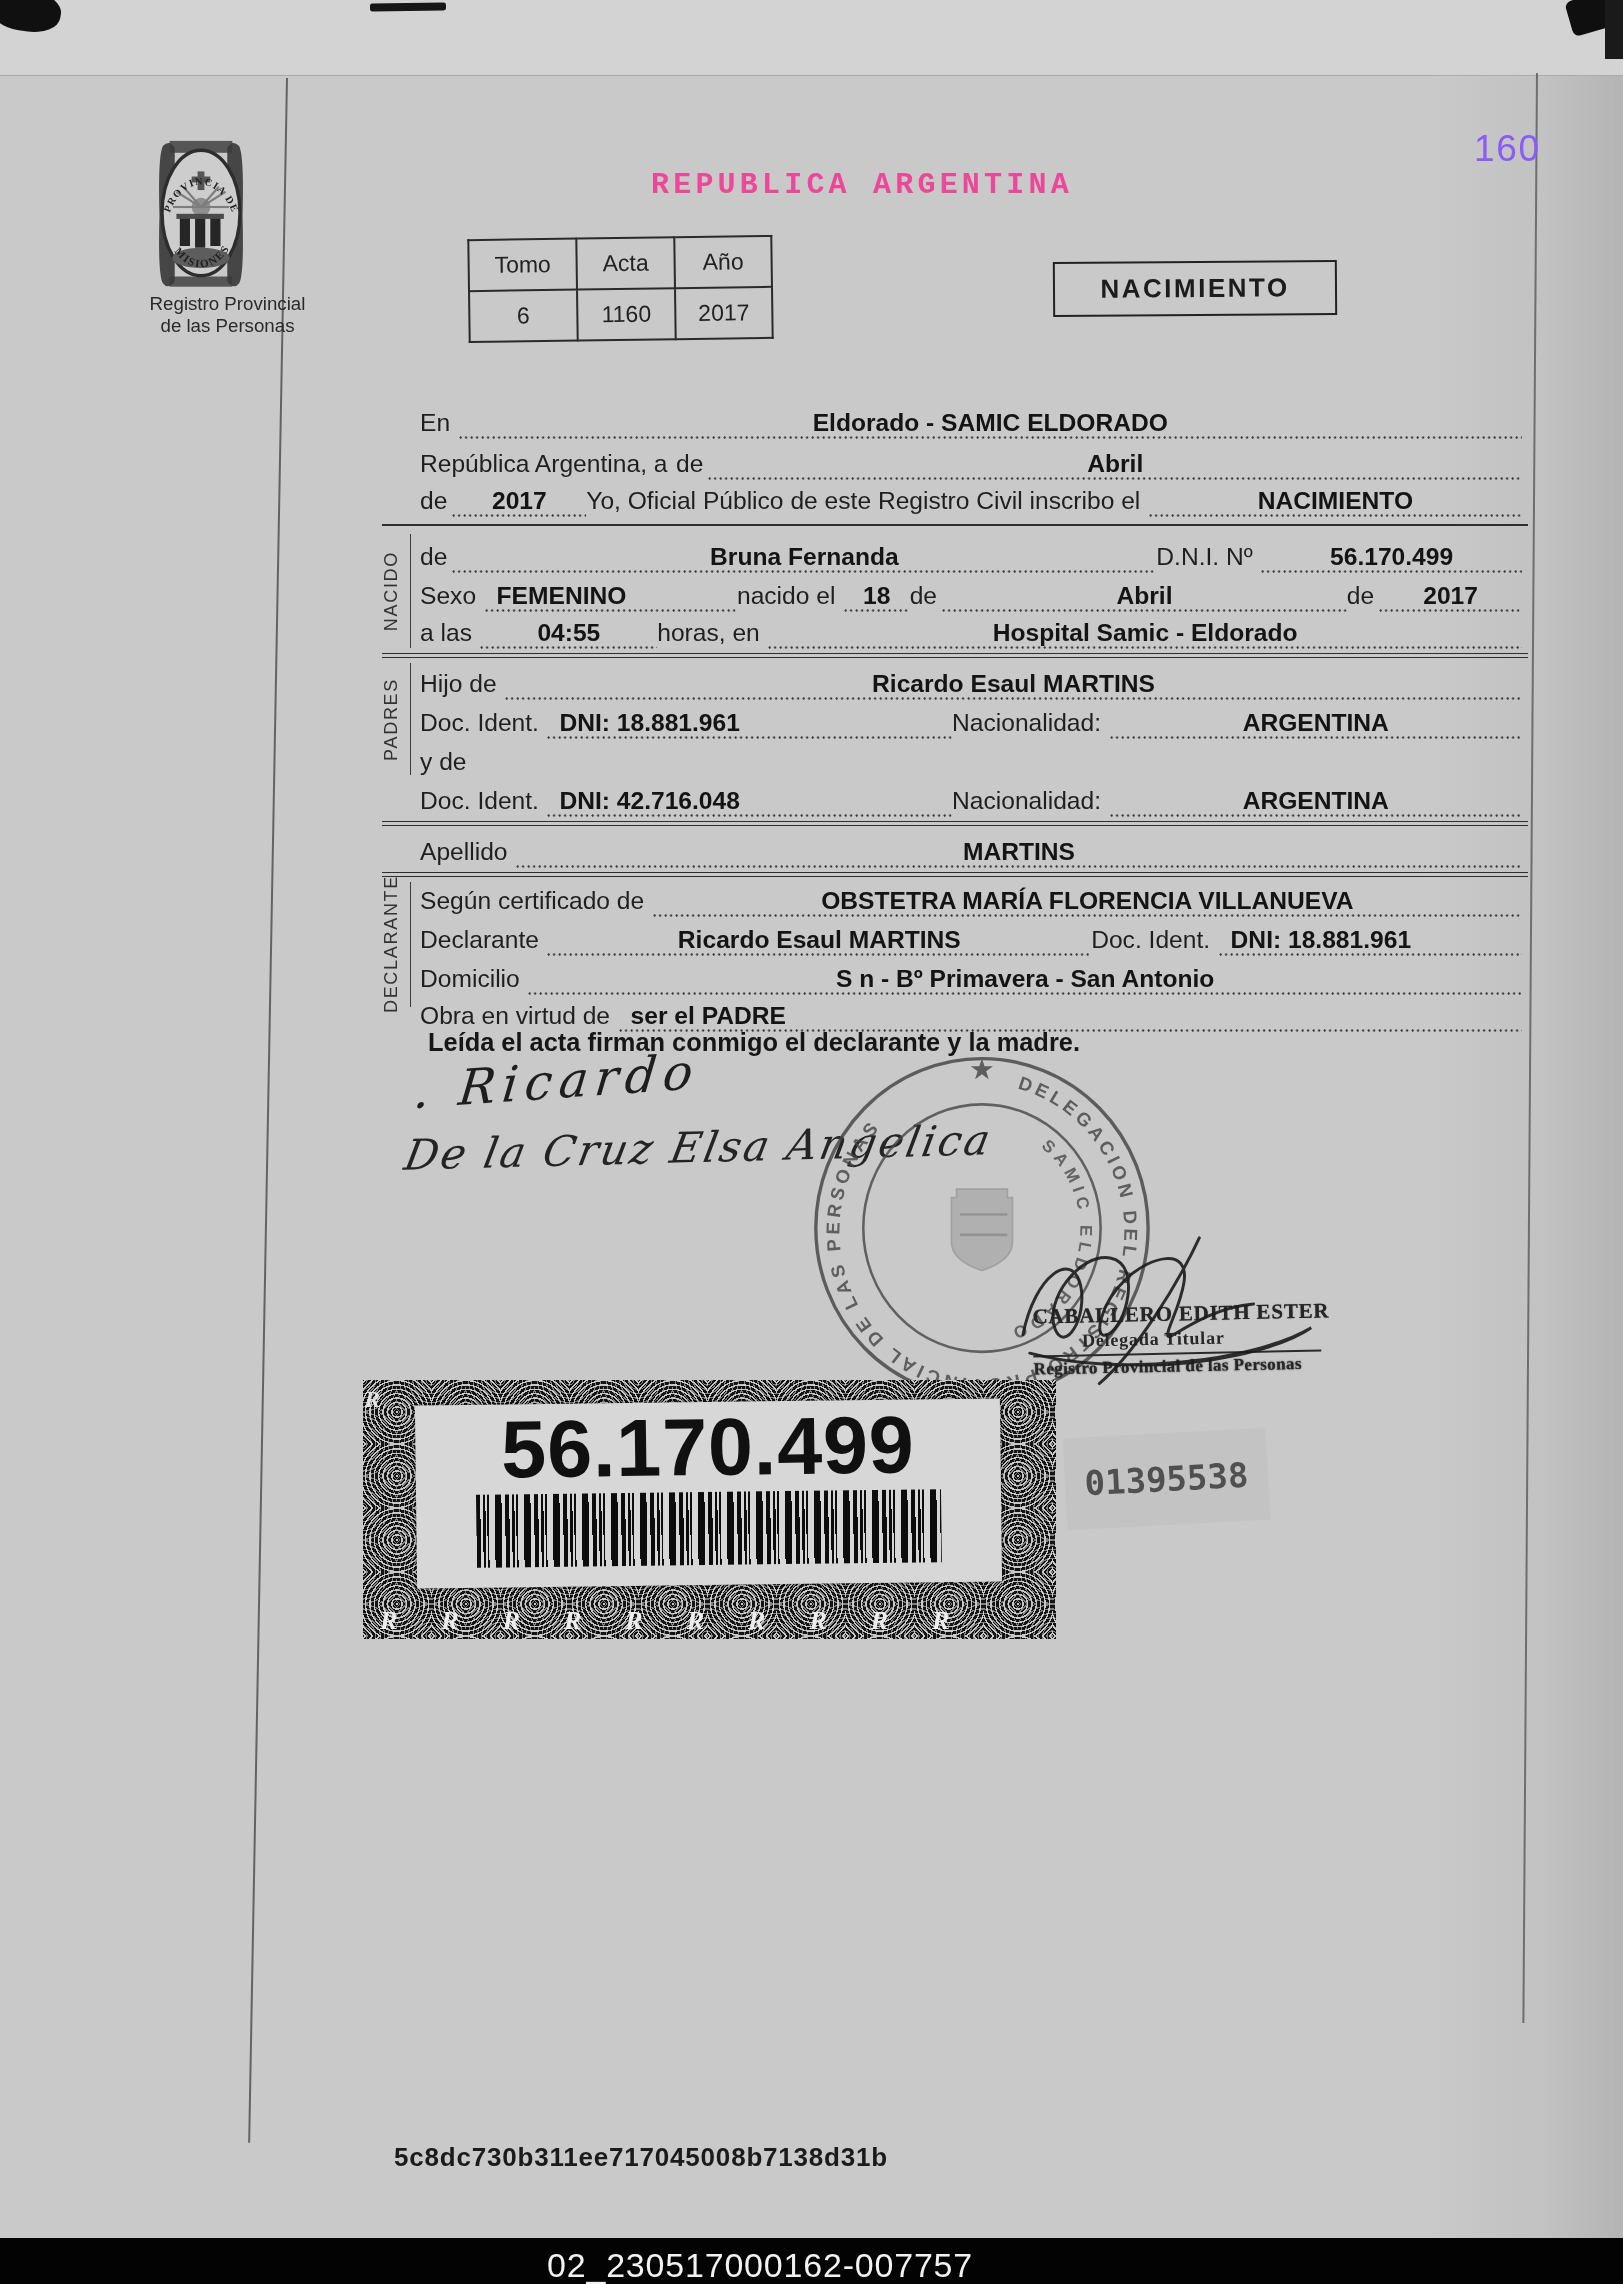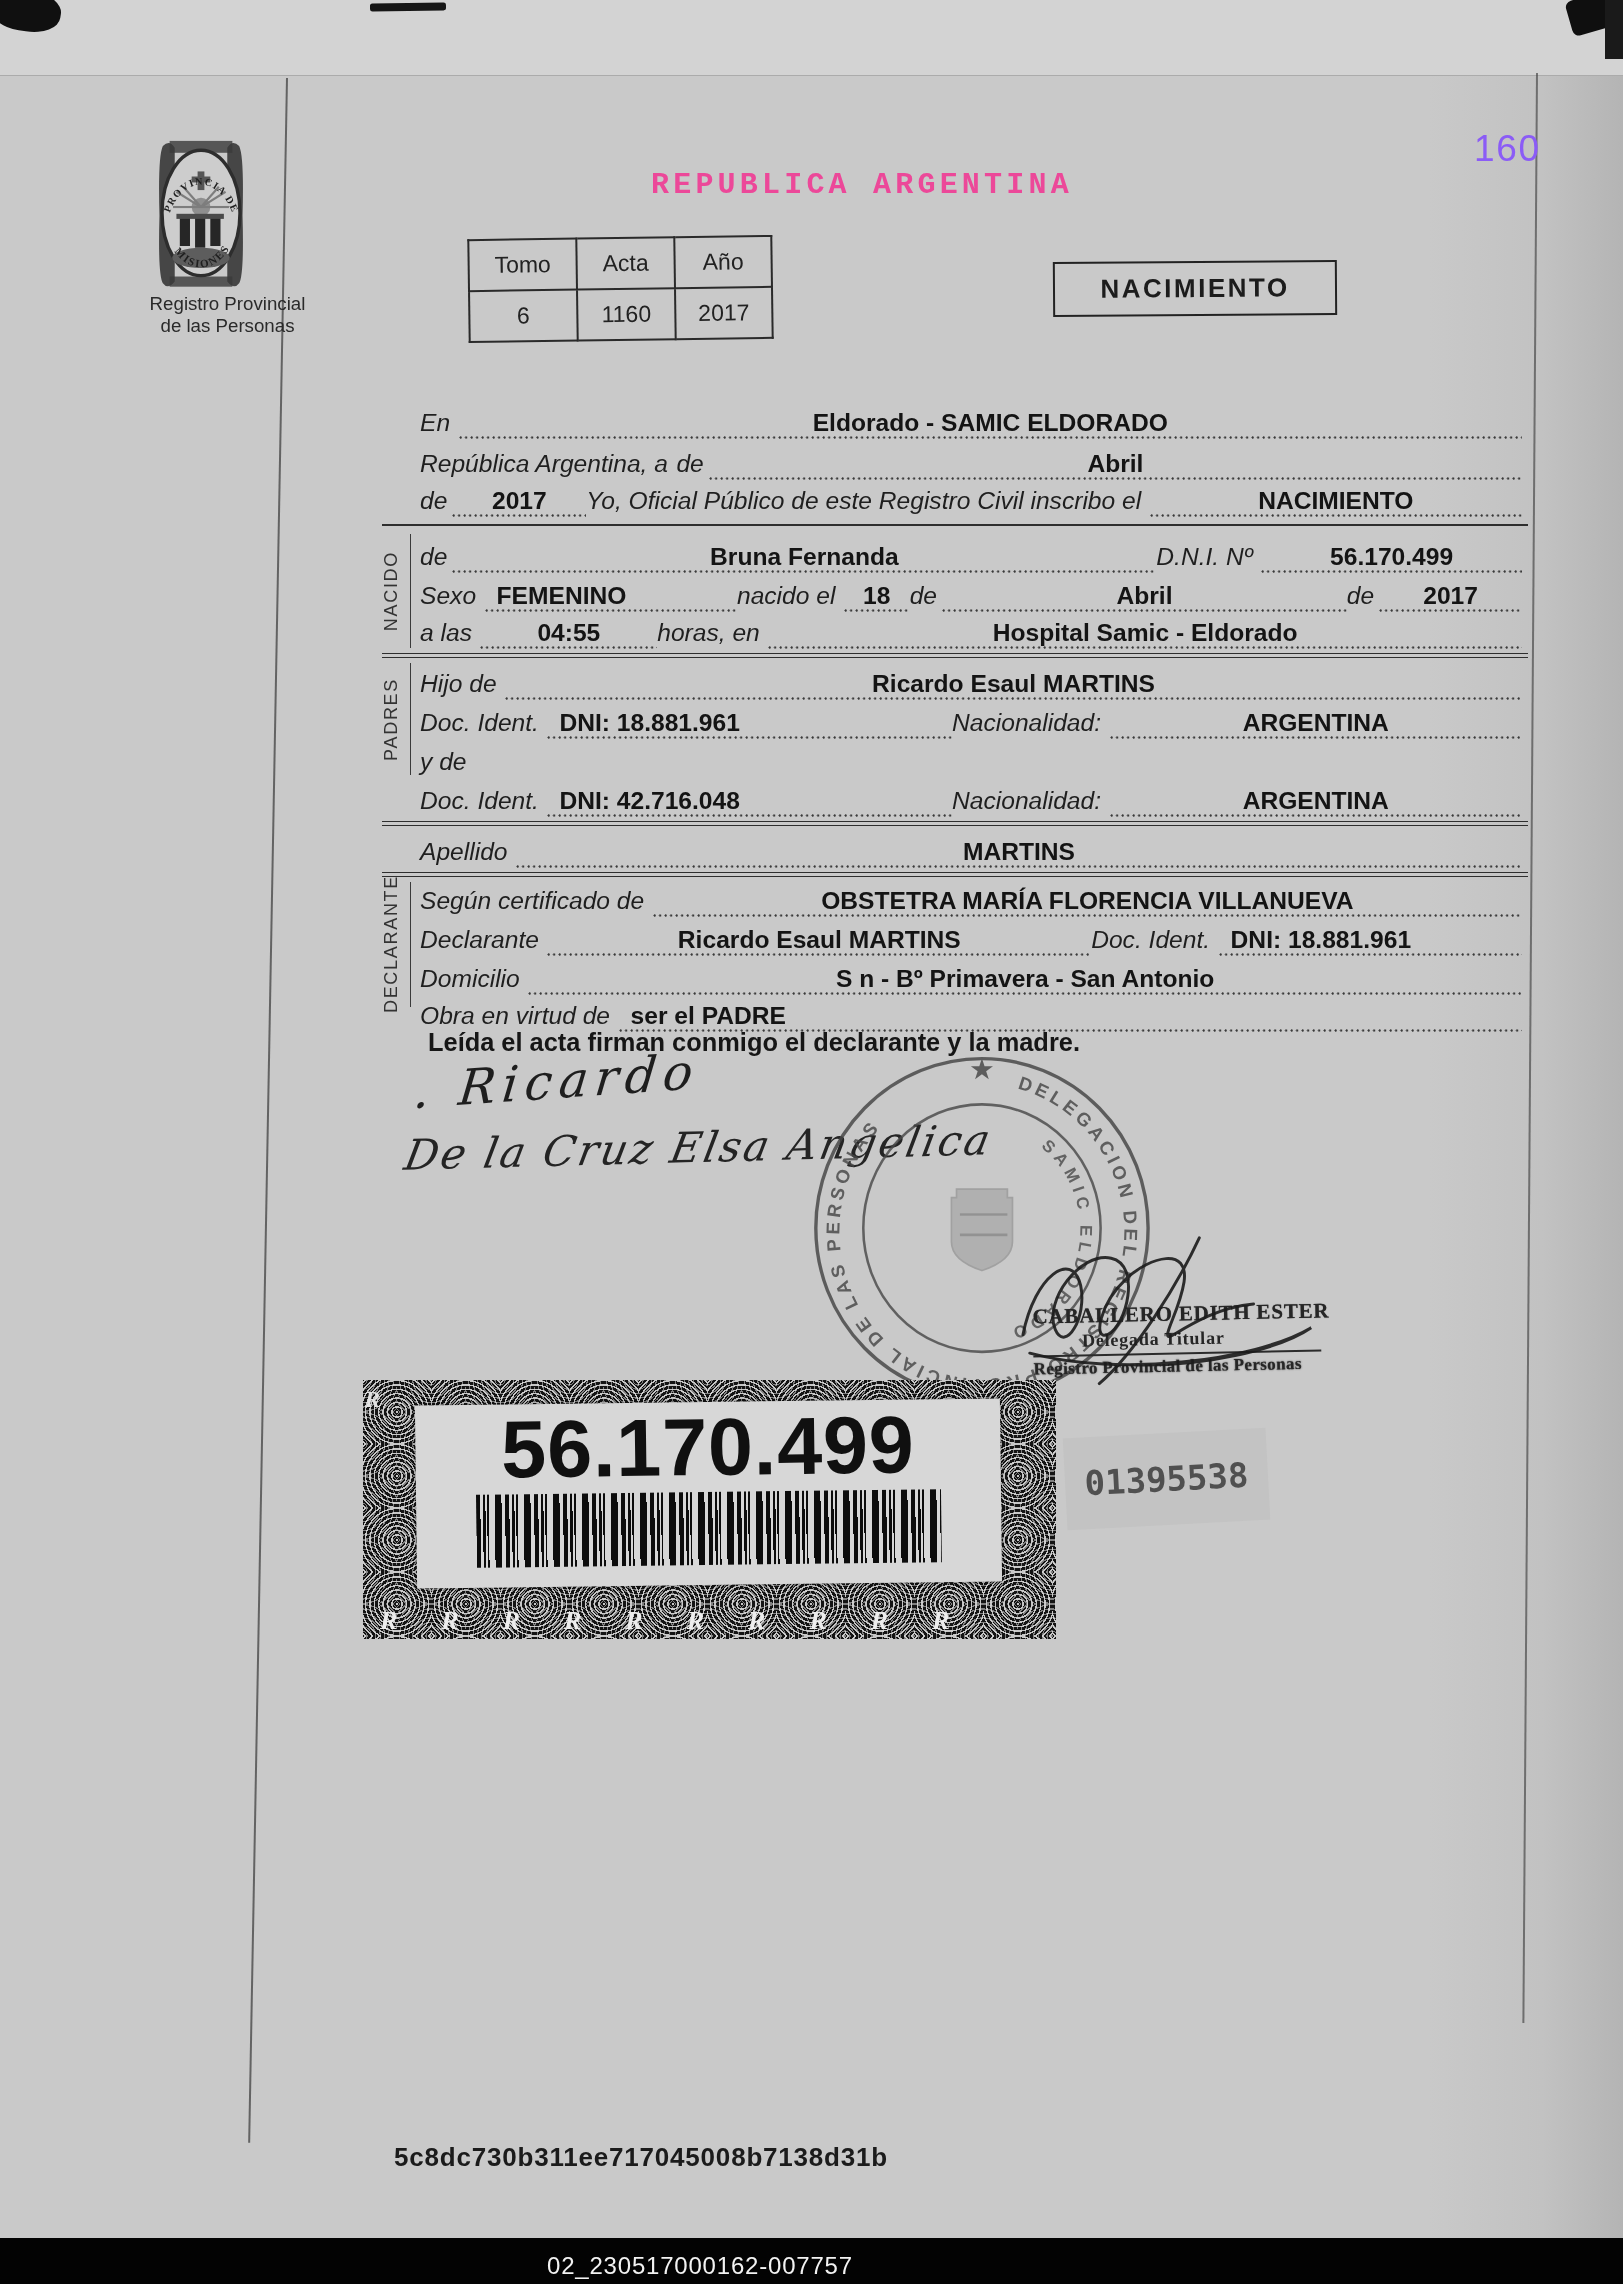--- a/index.html
+++ b/index.html
@@ -22,21 +22,21 @@
   .doc-title{left:651px;top:168px;font-family:"Liberation Mono",monospace;font-weight:bold;font-size:30px;letter-spacing:4.2px;color:#ec4899;}
   .logo-caption{left:134px;top:293px;width:187px;text-align:center;font-size:18.7px;line-height:22px;color:#2a2a2a;}
   .rec-table{left:468px;top:237px;border-collapse:collapse;transform:rotate(-0.8deg);}
   .rec-table td{border:2.5px solid #2a2a2a;text-align:center;font-size:23px;color:#222;padding:0;}
   .rec-table tr td{height:49px;}
   .ct{width:106px}.ca{width:96px}.cy{width:95px}
   .type-box{left:1053px;top:261px;width:280px;height:51px;border:2.5px solid #222;display:flex;align-items:center;justify-content:center;
     font-size:26px;letter-spacing:2.5px;font-weight:bold;color:#1c1c1c;transform:rotate(-0.4deg);}
   
   .row{position:absolute;left:420px;width:1102px;height:37px;display:flex;align-items:flex-end;font-size:24.6px;color:#1f1f1f;white-space:nowrap;line-height:29px;}
-  .lab{padding:0 8.5px 1.7px 0;font-style:italic;}
+  .lab{padding:0 8.5px 1.7px 0;}
   .lab.tight{padding-right:5.1px;}
   .fld{position:relative;flex:1 1 auto;text-align:center;font-weight:bold;padding:0 3.4px 2.5px;color:#141414;}
   .fld::after{content:"";position:absolute;left:0;right:0;bottom:0;height:3.4px;
     background-image:radial-gradient(circle at 1.7px 1.7px,#3a3a3a 1.1px,rgba(0,0,0,0) 1.4px);
     background-size:5.5px 3.4px;background-repeat:repeat-x;}
   .tl{text-align:left;padding-left:12px;}
   .w70{flex:0 0 59px}.w150{flex:0 0 127px}.w160{flex:0 0 136px}.w200{flex:0 0 170px}.w280{flex:0 0 237px}.w300{flex:0 0 254px}.w340{flex:0 0 288px}
   .f13{flex:1.3}.f15{flex:1.5}.f18{flex:1.8}.f2{flex:2}
   .divider{position:absolute;left:382px;width:1146px;border-top:2.5px solid #2e2e2e;}
   .divider.dbl{border-top:1.7px solid #2e2e2e;border-bottom:1.7px solid #2e2e2e;height:2.5px;}
@@ -69,21 +69,21 @@
     box-shadow:0 0 5.1px rgba(0,0,0,.5);}
   .dni-big{margin-top:3.4px;text-align:center;font-size:81px;font-weight:bold;letter-spacing:0.8px;color:#101010;line-height:1.05;}
   .barcode{margin:1.7px auto 0;width:465px;height:73px;
     background:repeating-linear-gradient(90deg,#0c0c0c 0 4.2px,rgba(0,0,0,0) 4.2px 6.8px,#0c0c0c 6.8px 9.3px,rgba(0,0,0,0) 9.3px 11px,#0c0c0c 11px 12.7px,rgba(0,0,0,0) 12.7px 18.7px,#0c0c0c 18.7px 25.4px,rgba(0,0,0,0) 25.4px 29px);}
   .receipt{left:1065px;top:1433px;width:203px;height:92px;background:#c3c3c3;transform:rotate(-3deg);
     display:flex;align-items:center;justify-content:center;}
   .receipt span{font-family:"DejaVu Sans Mono",monospace;font-weight:bold;font-size:34px;color:#3d3d3d;opacity:.85;}
   
   .hash{left:394px;top:2135px;font-size:26px;font-weight:bold;color:#1b1b1b;letter-spacing:0.8px;margin-top:7px;}
   .bottom-band{left:0;top:2238px;width:1624px;height:46px;background:#030303;}
-  .bottom-code{position:absolute;left:547px;top:14px;font-size:24px;color:#f2f2f2;letter-spacing:0.8px;}
+  .bottom-code{position:absolute;left:547px;top:8px;font-size:34px;color:#f2f2f2;letter-spacing:0.8px;}
 </style>
 </head>
 <body>
 
 <div class="abs top-strip"></div>
 <div class="abs blob-tl"></div>
 <div class="abs dash-top"></div>
 <div class="abs mark-tr"></div>
 <div class="abs streak-tr"></div>
 <div class="abs vline-left"></div>

